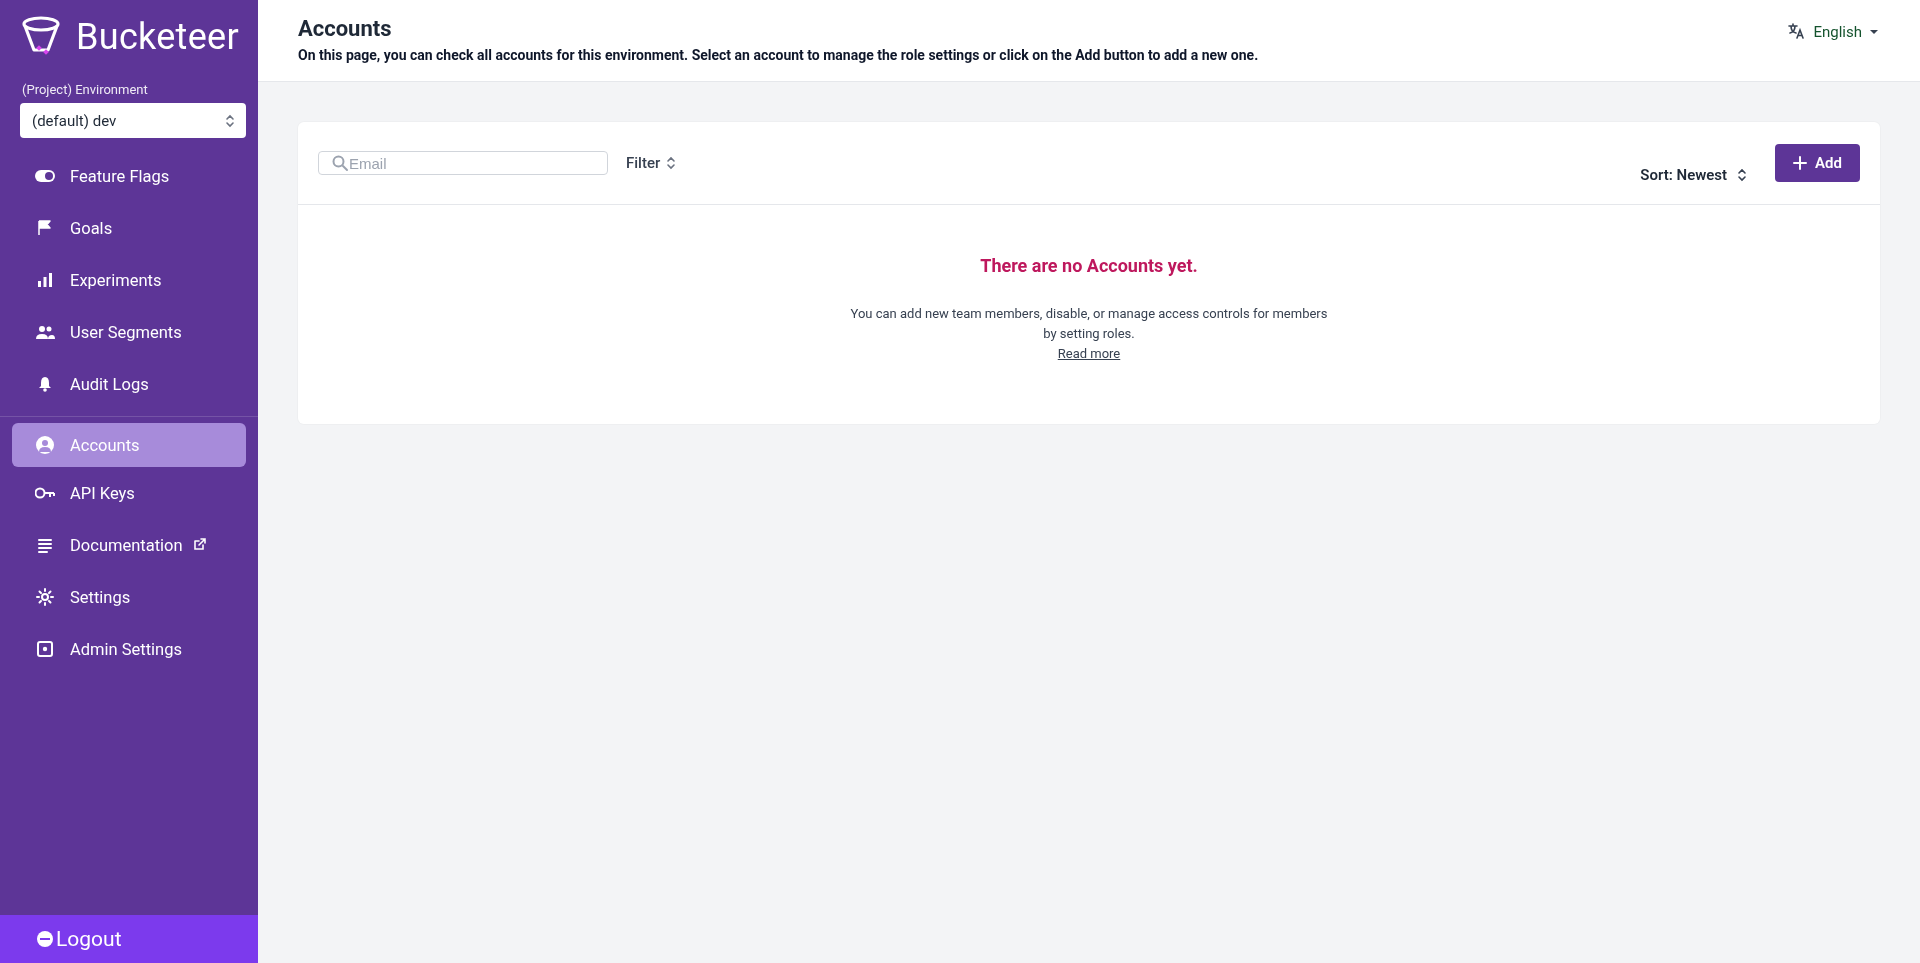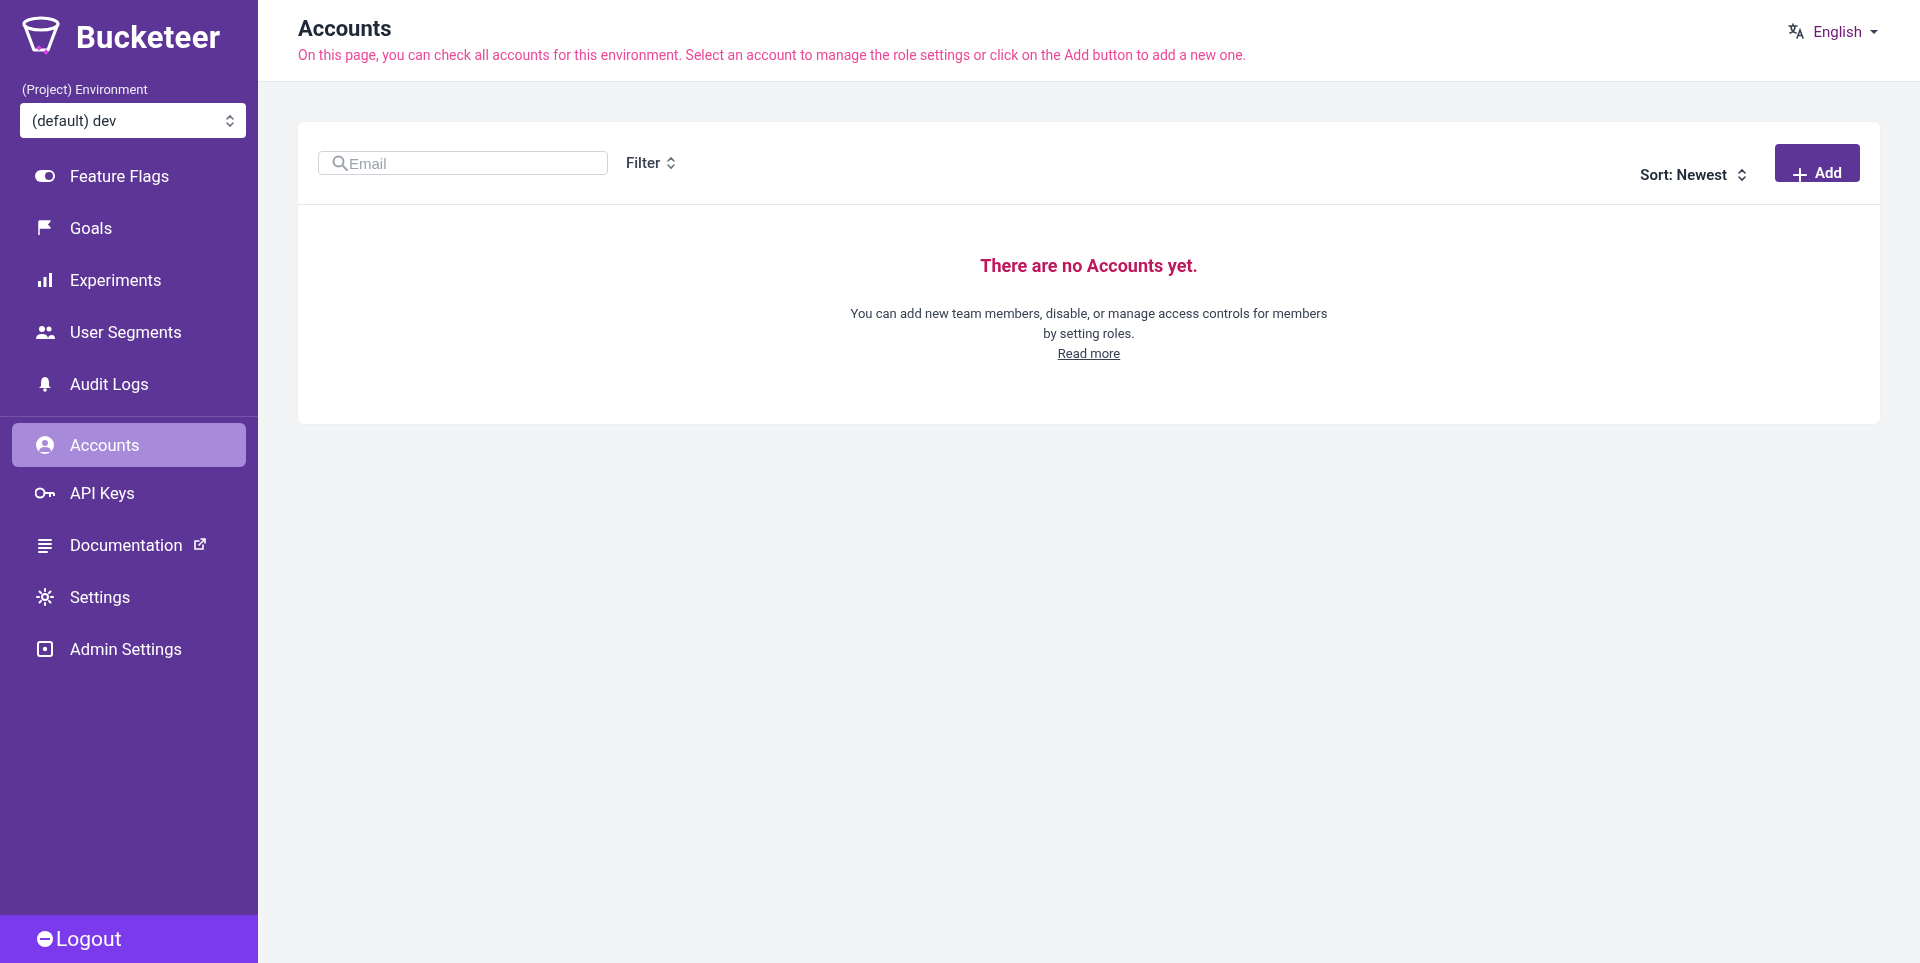--- a/index.html
+++ b/index.html
@@ -3,57 +3,57 @@
 <meta charset="utf-8">
 <style>
   * { box-sizing: border-box; margin: 0; padding: 0; }
   html, body { height: 100%; width: 100%; font-family: -apple-system, BlinkMacSystemFont, "Segoe UI", Roboto, "Helvetica Neue", Arial, sans-serif; background: #f3f4f6; }
   .app { display: flex; height: 100vh; width: 100vw; }
 
   
   .sidebar { width: 258px; background: #5d3597; display: flex; flex-direction: column; color: #fff; flex-shrink: 0; }
   .logo-area { display: flex; align-items: center; gap: 14px; padding: 16px 20px 24px 20px; }
   .logo-icon { width: 42px; height: 42px; }
-  .logo-text { font-size: 31px; font-weight: 700; letter-spacing: 0.3px; }
+  .logo-text { font-size: 36px; font-weight: 400; letter-spacing: 0.3px; }
 
   .env-label { font-size: 13px; padding-left: 22px; margin-bottom: 6px; color: rgba(255,255,255,0.9); }
   .env-select-wrap { padding: 0 12px 12px 20px; }
   .env-select { background: #fff; color: #1f2937; border-radius: 4px; height: 35px; display: flex; align-items: center; justify-content: space-between; padding: 0 10px 0 12px; font-size: 15px; cursor: pointer; }
   .env-select .chev { color: #6b7280; display: flex; flex-direction: column; line-height: 5px; font-size: 10px; }
 
   .nav { flex-grow: 1; }
   .nav-item { display: flex; align-items: center; gap: 14px; padding: 0 18px 0 34px; height: 52px; font-size: 16.5px; color: #fff; cursor: pointer; }
   .nav-item .icon { width: 22px; display: flex; align-items: center; justify-content: center; flex-shrink: 0; }
   .nav-divider { height: 1px; background: rgba(255,255,255,0.15); margin: 6px 0; }
   .nav-item.active { background: #a78bda; border-radius: 6px; margin: 0 12px; padding-left: 22px; height: 44px; }
 
   .logout-bar { background: #7c3aed; height: 48px; display: flex; align-items: center; gap: 0; padding-left: 34px; font-size: 21px; cursor: pointer; }
   .logout-bar .icon { width: 22px; display: flex; align-items: center; justify-content: center; }
 
   
   .main { flex-grow: 1; display: flex; flex-direction: column; min-width: 0; }
   .header { background: #fff; display: flex; align-items: flex-start; justify-content: space-between; padding: 16px 40px 18px 40px; border-bottom: 1px solid #e5e7eb; }
   .header-left { }
   .header-title { font-size: 22px; font-weight: 700; color: #1f2937; margin-bottom: 6px; }
-  .header-desc { font-size: 14px; font-weight: 400; color: #ec4899; }
-  .lang { display: flex; align-items: center; gap: 6px; color: #701a75; font-size: 15px; cursor: pointer; padding-top: 6px; }
+  .header-desc { font-size: 14px; font-weight: 700; color: #0f172a; }
+  .lang { display: flex; align-items: center; gap: 6px; color: #14532d; font-size: 15px; cursor: pointer; padding-top: 6px; }
 
   .content { padding: 40px; }
   .card { background: #fff; border-radius: 6px; overflow: hidden; box-shadow: 0 0 0 1px rgba(0,0,0,0.02); }
 
   .toolbar { display: flex; align-items: center; padding: 20px; gap: 18px; border-bottom: 1px solid #e5e7eb; }
   .search-box { display: flex; align-items: center; border: 1px solid #d1d5db; border-radius: 4px; height: 24px; padding: 0 12px; width: 290px; }
   .search-box input { border: none; outline: none; font-size: 15px; flex-grow: 1; background: transparent; }
   .search-box input::placeholder { color: #9ca3af; }
   .search-box .icon { color: #9ca3af; }
 
   .filter-btn { display: flex; align-items: center; gap: 6px; font-size: 15px; color: #374151; cursor: pointer; font-weight: 500; }
   .spacer { flex-grow: 1; }
   .sort-btn { display: flex; align-items: center; gap: 10px; font-size: 15px; color: #1f2937; cursor: pointer; font-weight: 600; margin-top: 24px; }
-  .add-btn { background: #5d3597; color: #fff; border-radius: 4px; height: 38px; display: flex; align-items: flex-end; gap: 8px; padding: 0 18px; font-size: 15px; font-weight: 600; cursor: pointer; margin-left: 10px; }
+  .add-btn { background: #5d3597; color: #fff; border-radius: 4px; height: 38px; display: flex; align-items: center; gap: 8px; padding: 0 18px; font-size: 15px; font-weight: 600; cursor: pointer; margin-left: 10px; }
 
   .empty { padding: 50px 40px 60px 40px; text-align: center; }
   .empty-title { font-size: 18px; font-weight: 700; color: #be185d; margin-bottom: 28px; }
   .empty-desc { font-size: 13px; color: #374151; line-height: 1.55; max-width: 600px; margin: 0 auto; }
   .empty-link { color: #374151; text-decoration: underline; cursor: pointer; }
 
   svg { display: block; }
   .unfold { display: inline-flex; }
 </style>
 </head>

